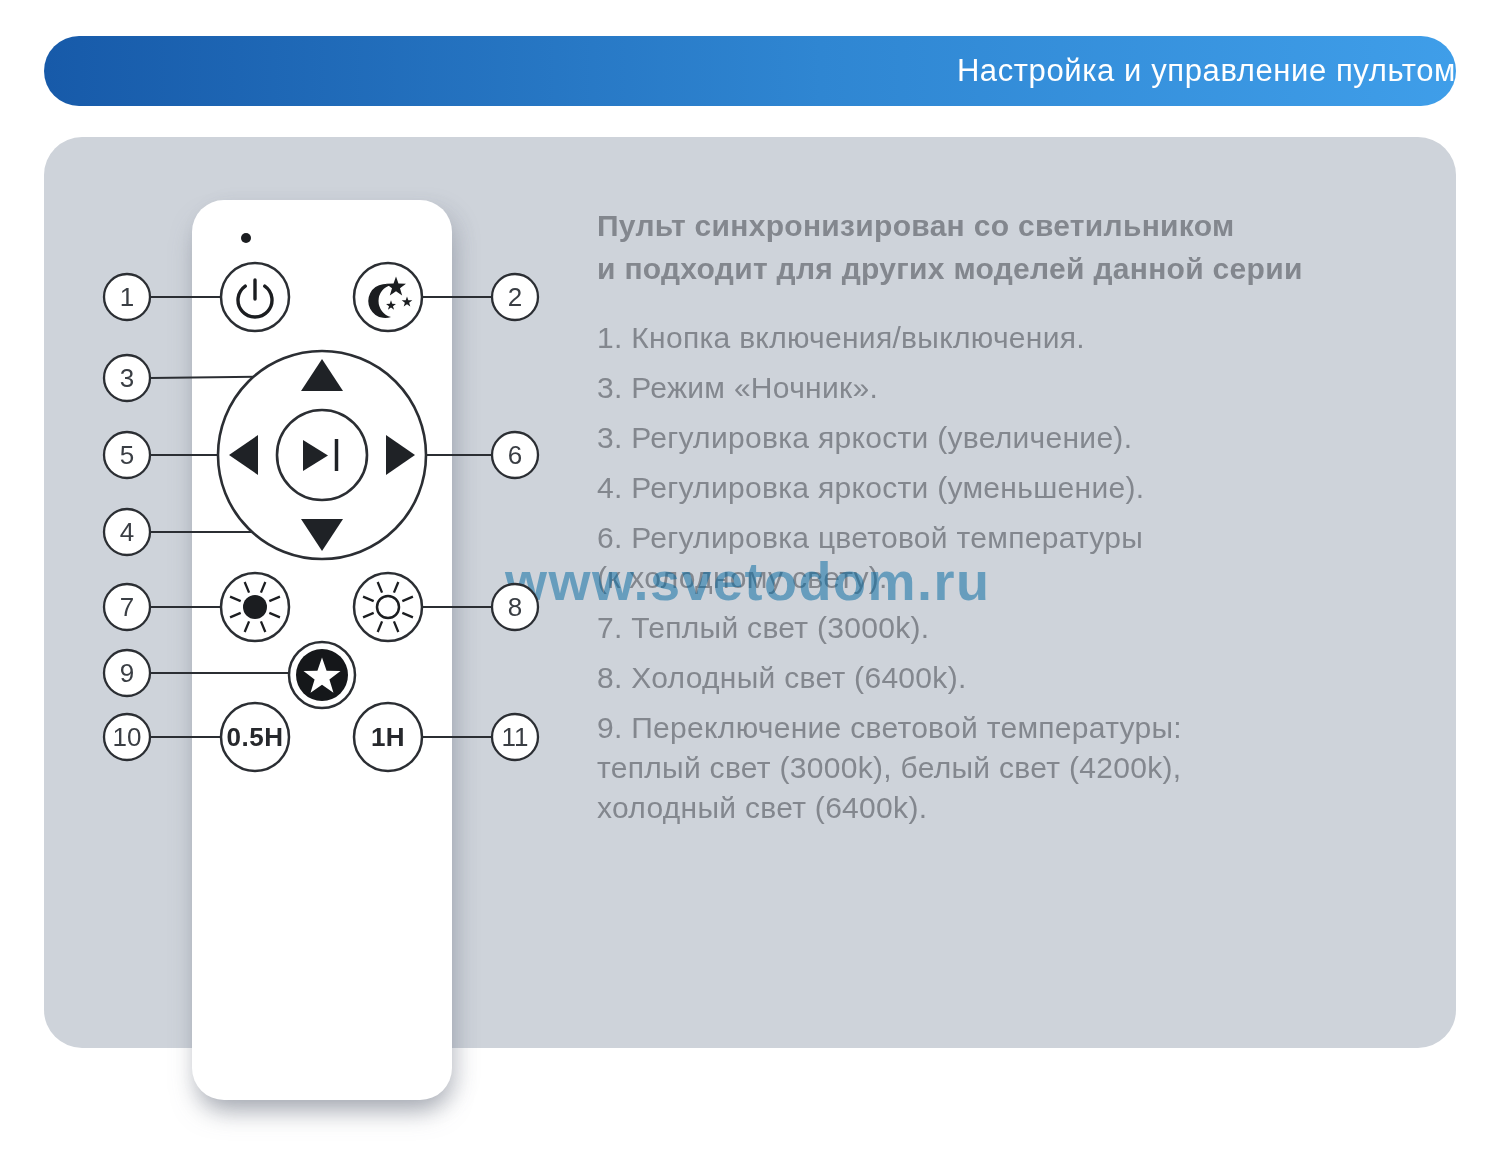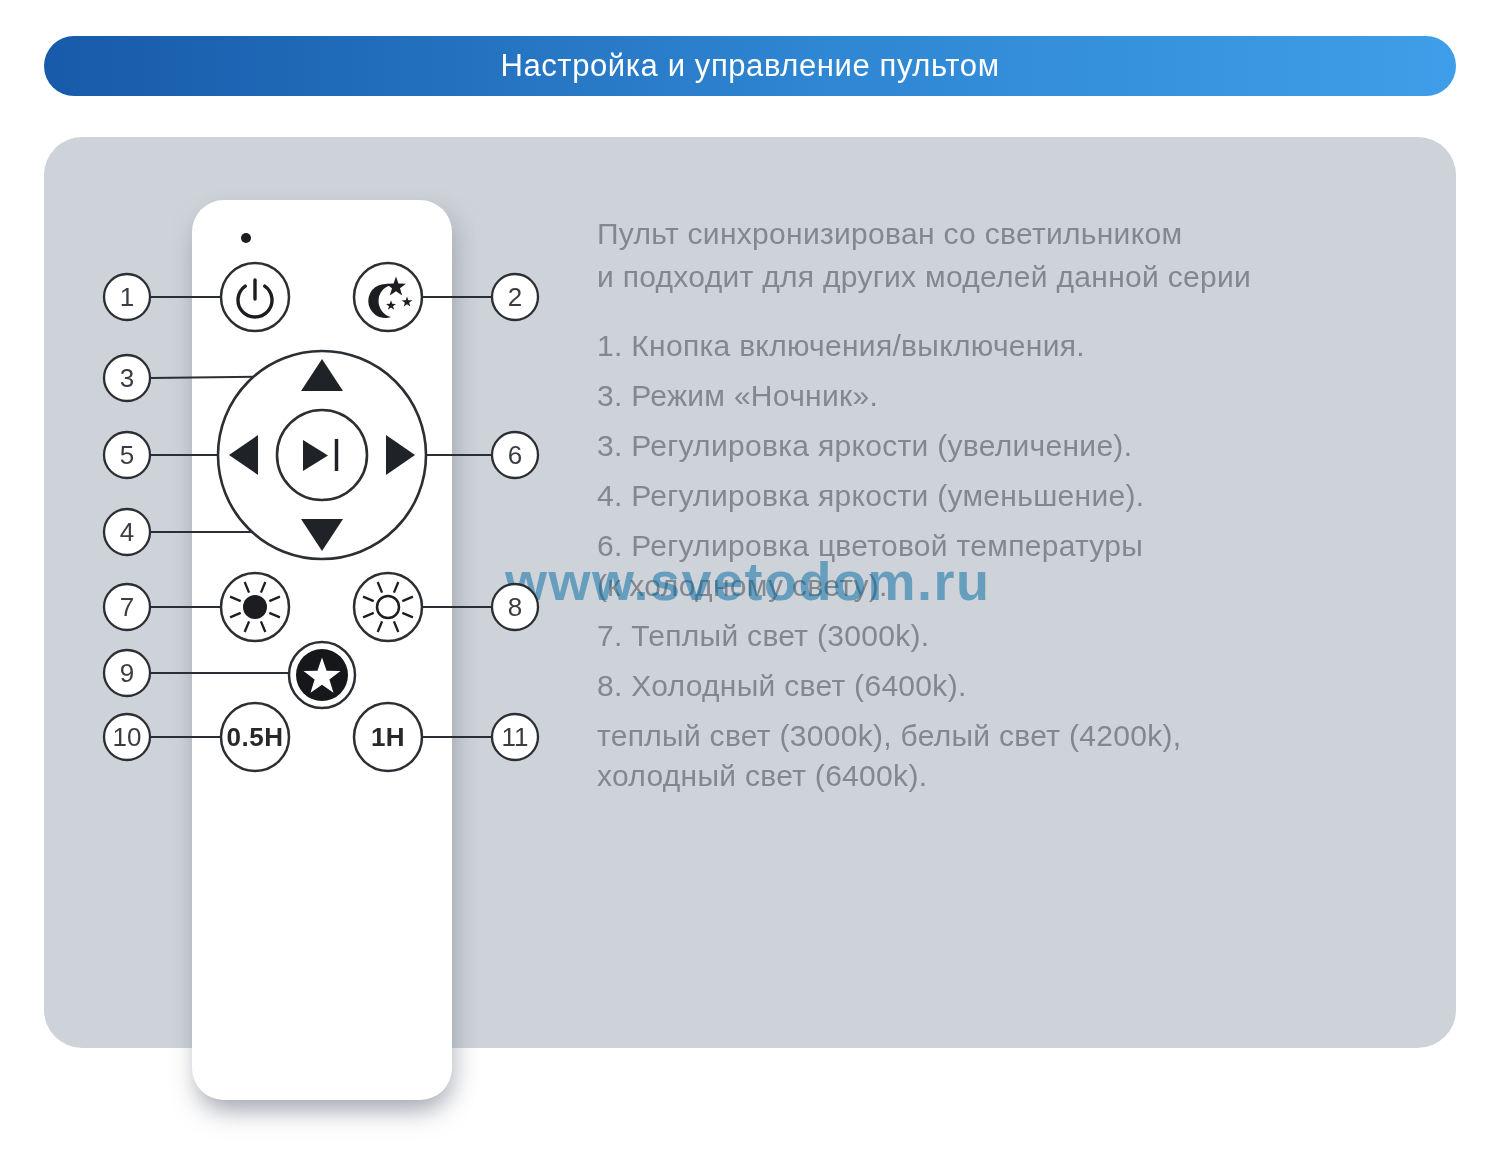--- a/index.html
+++ b/index.html
@@ -1,44 +1,44 @@
 <!DOCTYPE html>
 <html><head>
 <meta charset="utf-8">
 <style>
   html,body{margin:0;padding:0;}
   body{
     width:1500px;height:1167px;position:relative;background:#ffffff;
     font-family:"Liberation Sans","DejaVu Sans",sans-serif;overflow:hidden;
   }
   .banner{
-    position:absolute;left:44px;top:36px;width:1412px;height:60px;
+    position:absolute;left:44px;top:36px;width:1412px;height:70px;
     border-radius:37px;background:linear-gradient(90deg,#175aa9 0%,#2f86d2 55%,#3f9ee9 100%);
-    display:flex;align-items:center;justify-content:center;
+    display:flex;align-items:center;justify-content:flex-end;
   }
   .banner .title{color:#ffffff;font-size:31px;letter-spacing:.6px;font-weight:400;}
   .panel{
     position:absolute;left:44px;top:137px;width:1412px;height:911px;
     background:#ced3da;border-radius:38px;
   }
   .remote-body{
     position:absolute;left:192px;top:200px;width:260px;height:900px;
     background:#ffffff;border-radius:32px;
     box-shadow:0 16px 26px -6px rgba(104,112,126,.55), 10px 6px 20px rgba(120,128,142,.18);
   }
   .watermark{
     position:absolute;left:505px;top:550px;width:520px;
     font-size:54px;font-weight:700;letter-spacing:1.5px;
     color:#0369a1;opacity:.5;white-space:nowrap;z-index:6;
   }
   .text-col{
     position:absolute;left:597px;top:196px;width:800px;z-index:5;
     color:#83878e;font-size:30px;letter-spacing:.3px;
   }
-  .intro{margin:16px 0 28px 0;}
+  .intro{margin:8px 0 28px 0;font-weight:bold;}
   .intro div{line-height:43px;}
   .items .item{margin-bottom:10px;}
   .items .item div{line-height:40px;}
   .overlay{position:absolute;left:0;top:0;z-index:7;pointer-events:none;}
   .overlay text{font-family:"Liberation Sans","DejaVu Sans",sans-serif;}
   .callout-num{font-size:26px;fill:#3a3e44;}
   .btn-label{font-size:26px;font-weight:700;fill:#26282c;letter-spacing:.5px;}
 </style>
 </head>
 <body>
@@ -75,20 +75,21 @@
       <div>6. Регулировка цветовой температуры</div>
       <div>(к холодному свету).</div>
     </div>
     <div class="item">
         <div>7.  Теплый свет (3000k).</div>
       </div>
     <div class="item">
         <div>8. Холодный свет (6400k).</div>
       </div>
     <div class="item">
+      <div>9. Переключение световой температуры:</div>
       <div>теплый свет (3000k), белый свет (4200k),</div>
       <div>холодный свет (6400k).</div>
     </div>
   </div>
 </div>
 
 <svg class="overlay" width="1500" height="1167" viewBox="0 0 1500 1167">
 
   <circle cx="246" cy="238" r="5" fill="#1b1d20"></circle>
 

